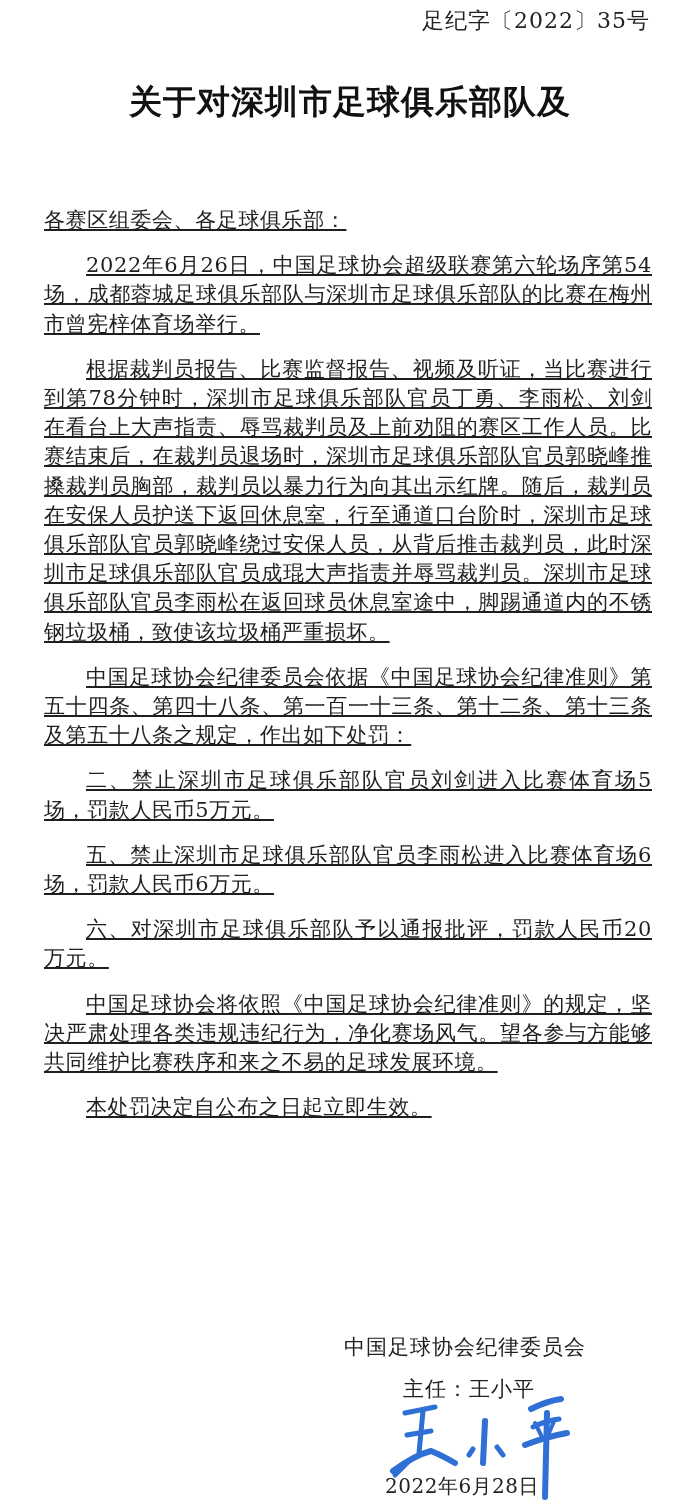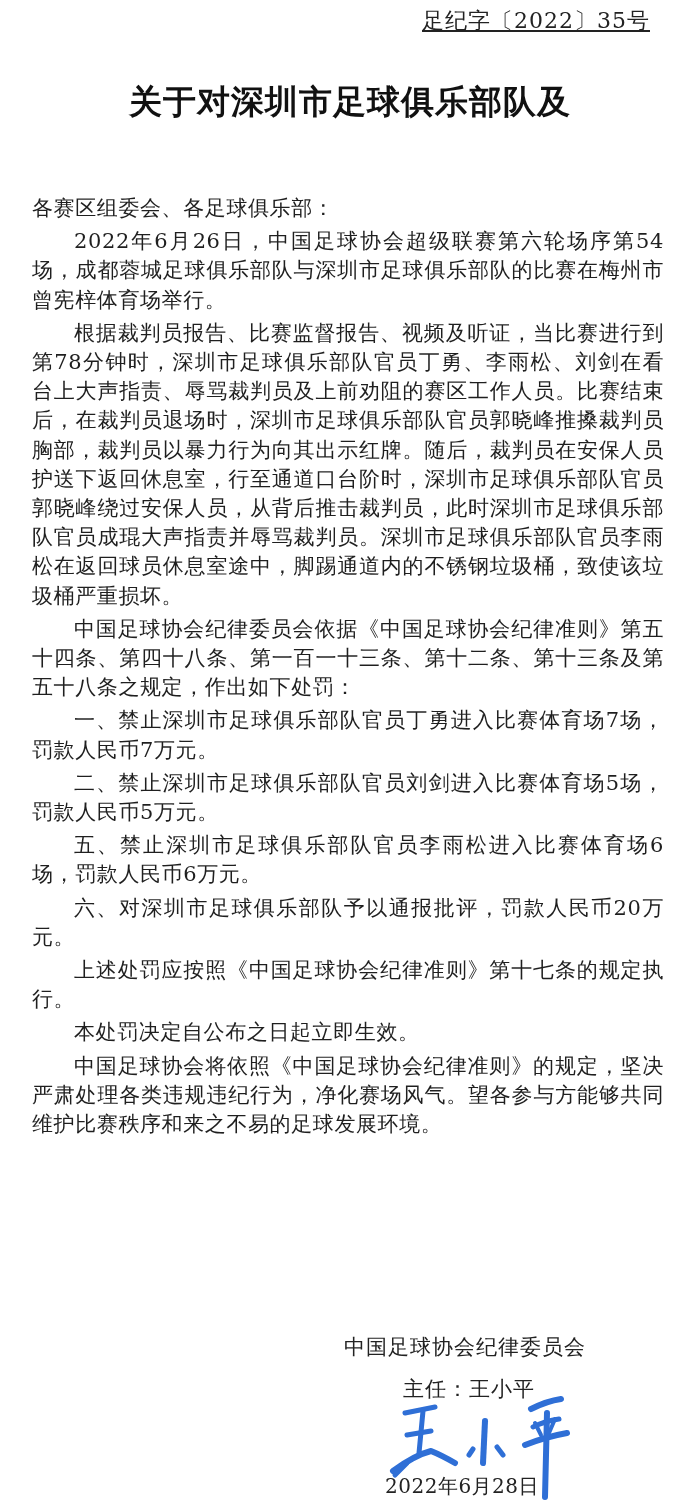--- a/index.html
+++ b/index.html
@@ -15,21 +15,20 @@
       color: #1a1a1a;
       font-family: "DejaVu Serif", "Liberation Serif", serif;
     }
     .doc-number {
       position: absolute;
       right: 50px;
       top: 6px;
       font-size: 22px;
       letter-spacing: 1px;
       color: #222;
-      text-decoration: underline;
     }
     .title {
       position: absolute;
       left: 0;
       width: 700px;
       top: 78px;
       text-align: center;
       font-size: 33px;
       font-weight: bold;
       line-height: 47px;
@@ -43,22 +42,23 @@
       left: 28px;
       top: 190px;
       width: 640px;
       font-size: 21px;
       line-height: 29.2px;
       letter-spacing: 0.6px;
       text-align: justify;
       color: #1f1f1f;
     }
     .body-text p {
-      margin: 4px;
+      margin: 16px;
       text-indent: 2em;
+      text-decoration: underline;
     }
     .body-text p.salutation {
       text-indent: 0;
     }
     .signature-block {
       position: absolute;
       top: 1333px;
       left: 0;
       width: 700px;
       font-size: 21px;
@@ -100,27 +100,25 @@
 
   <div class="title">
     <span class="line">关于对深圳市足球俱乐部队及</span>
   </div>
 
   <div class="body-text">
     <p class="salutation">各赛区组委会、各足球俱乐部：</p>
     <p>2022年6月26日，中国足球协会超级联赛第六轮场序第54场，成都蓉城足球俱乐部队与深圳市足球俱乐部队的比赛在梅州市曾宪梓体育场举行。</p>
     <p>根据裁判员报告、比赛监督报告、视频及听证，当比赛进行到第78分钟时，深圳市足球俱乐部队官员丁勇、李雨松、刘剑在看台上大声指责、辱骂裁判员及上前劝阻的赛区工作人员。比赛结束后，在裁判员退场时，深圳市足球俱乐部队官员郭晓峰推搡裁判员胸部，裁判员以暴力行为向其出示红牌。随后，裁判员在安保人员护送下返回休息室，行至通道口台阶时，深圳市足球俱乐部队官员郭晓峰绕过安保人员，从背后推击裁判员，此时深圳市足球俱乐部队官员成琨大声指责并辱骂裁判员。深圳市足球俱乐部队官员李雨松在返回球员休息室途中，脚踢通道内的不锈钢垃圾桶，致使该垃圾桶严重损坏。</p>
     <p>中国足球协会纪律委员会依据《中国足球协会纪律准则》第五十四条、第四十八条、第一百一十三条、第十二条、第十三条及第五十八条之规定，作出如下处罚：</p>
-    <p>一、禁止深圳市足球俱乐部队官员丁勇进入比赛体育场7场，罚款人民币7万元。</p>
     <p>二、禁止深圳市足球俱乐部队官员刘剑进入比赛体育场5场，罚款人民币5万元。</p>
     <p>五、禁止深圳市足球俱乐部队官员李雨松进入比赛体育场6场，罚款人民币6万元。</p>
     <p>六、对深圳市足球俱乐部队予以通报批评，罚款人民币20万元。</p>
-    <p>上述处罚应按照《中国足球协会纪律准则》第十七条的规定执行。</p>
+    <p>中国足球协会将依照《中国足球协会纪律准则》的规定，坚决严肃处理各类违规违纪行为，净化赛场风气。望各参与方能够共同维护比赛秩序和来之不易的足球发展环境。</p>
     <p>本处罚决定自公布之日起立即生效。</p>
-    <p>中国足球协会将依照《中国足球协会纪律准则》的规定，坚决严肃处理各类违规违纪行为，净化赛场风气。望各参与方能够共同维护比赛秩序和来之不易的足球发展环境。</p>
   </div>
 
   <div class="signature-block">
     <div class="sig-org">中国足球协会纪律委员会</div>
     <div class="sig-director">主任：王小平</div>
 
     <svg class="sig-handwriting" viewBox="0 0 200 110" xmlns="http://www.w3.org/2000/svg">
       <g fill="none" stroke="#2f6fd6" stroke-linecap="round" stroke-linejoin="round">
 
         <path d="M20 20 L50 14" stroke-width="5"></path>

